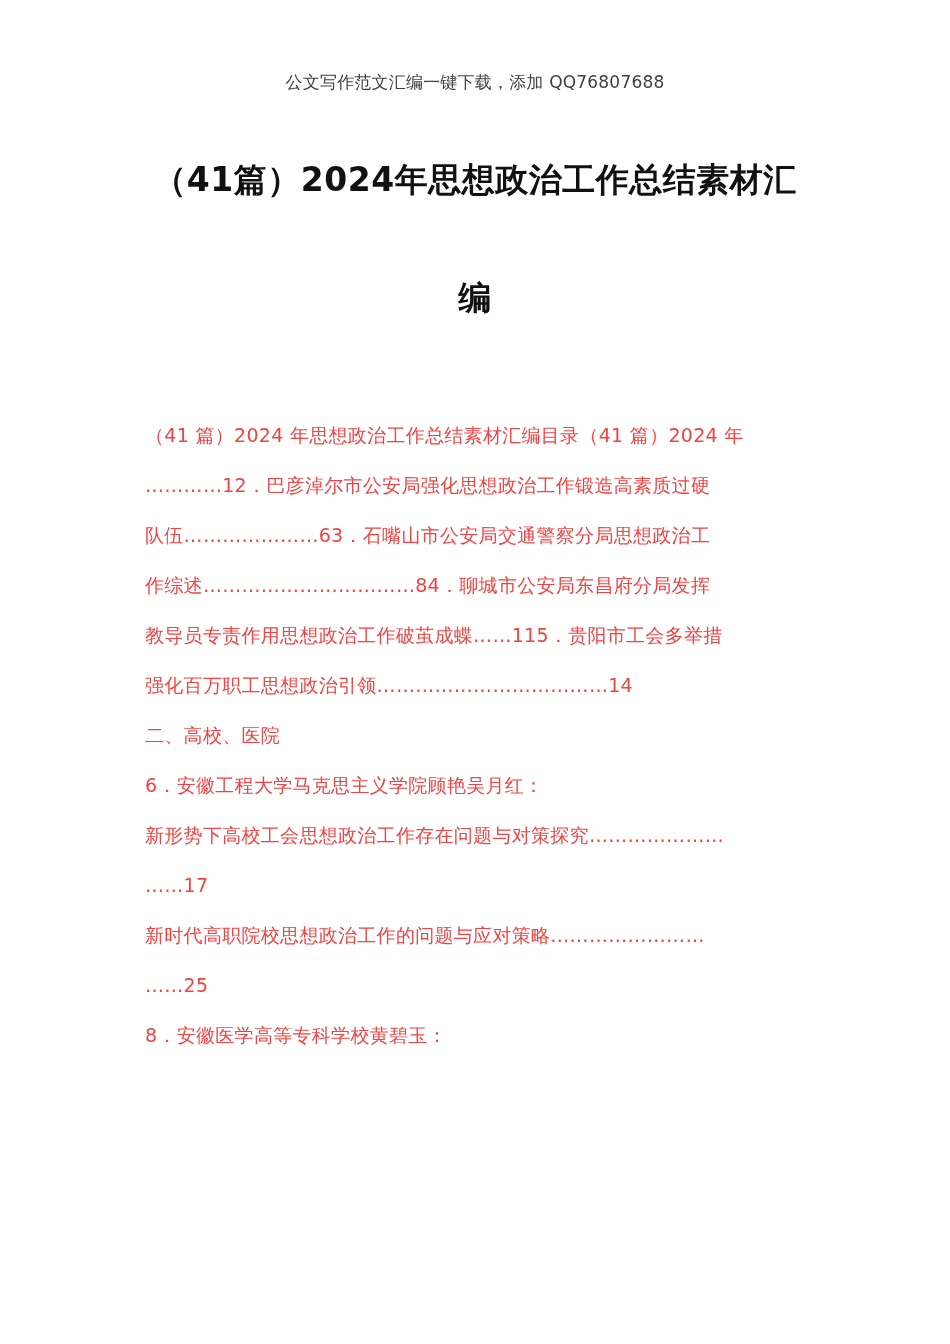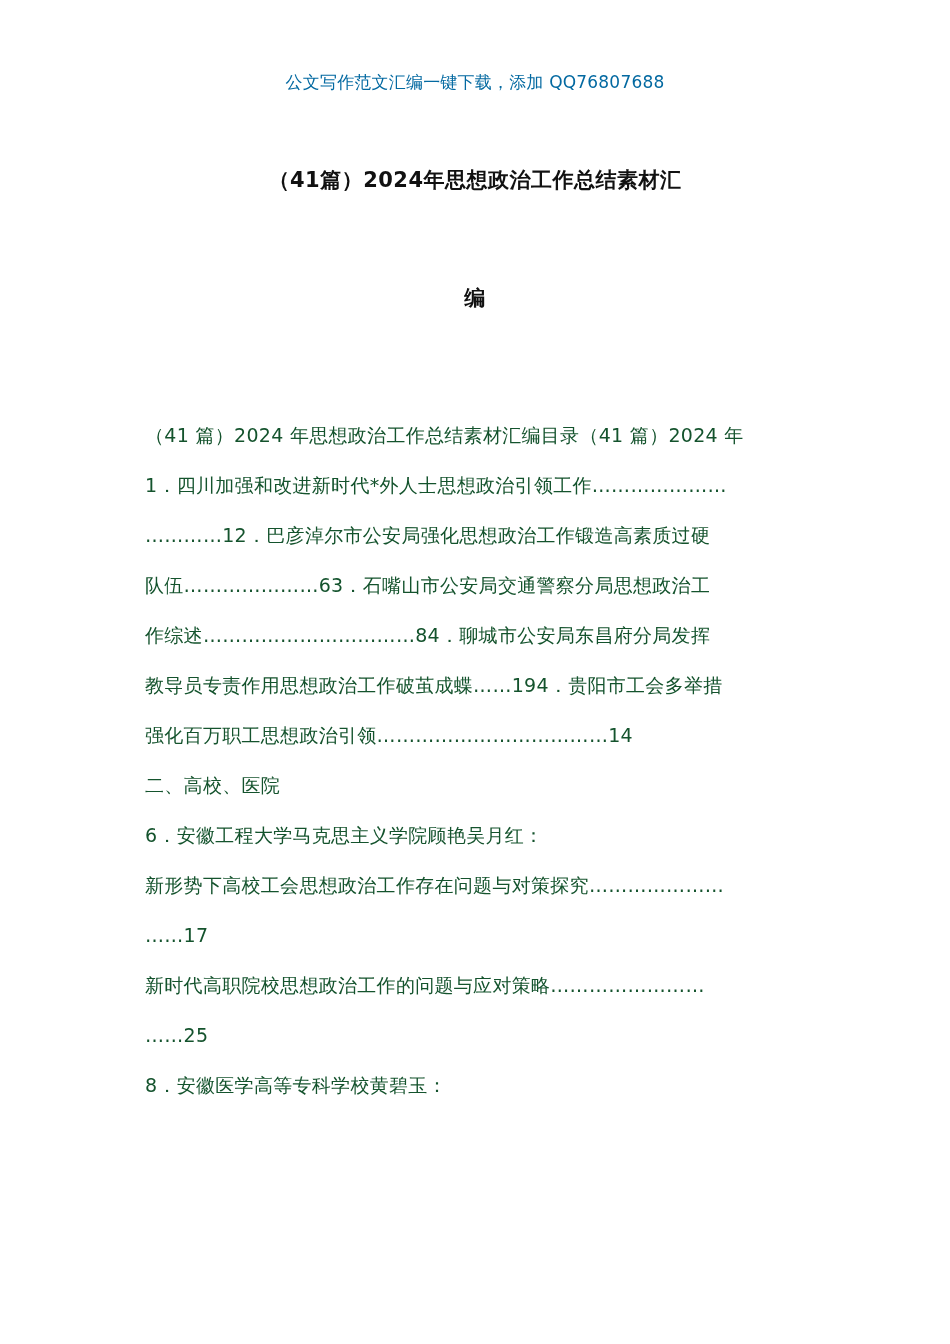--- a/index.html
+++ b/index.html
@@ -16,67 +16,66 @@
       color: #111111;
     }
     .watermark {
       position: absolute;
       top: 68px;
       left: 0;
       width: 950px;
       text-align: center;
       font-size: 17px;
       line-height: 28px;
-      color: #0369a1;
+      color: #404040;
       letter-spacing: 0.2px;
     }
     .doc-title {
       position: absolute;
       left: 0;
       width: 950px;
       text-align: center;
-      font-size: 21px;
+      font-size: 33px;
       font-weight: bold;
       color: #111111;
       letter-spacing: 0.5px;
     }
     .doc-title.line1 { top: 156px; line-height: 48px; }
     .doc-title.line2 { top: 274px; line-height: 48px; }
     .toc {
       position: absolute;
       top: 410px;
       left: 145px;
       width: 665px;
     }
     .toc-line {
       font-size: 19px;
       line-height: 50px;
       height: 50px;
       white-space: nowrap;
       overflow: hidden;
-      color: #14532d;
+      color: #ef4444;
       letter-spacing: 0.3px;
     }
     .toc-line.section { }
   </style>
 </head>
 <body>
 
 <div class="watermark">公文写作范文汇编一键下载，添加 QQ76807688</div>
 
 <div class="doc-title line1">（41篇）2024年思想政治工作总结素材汇</div>
 <div class="doc-title line2">编</div>
 
 <div class="toc">
   <div class="toc-line">（41 篇）2024 年思想政治工作总结素材汇编目录（41 篇）2024 年</div>
-  <div class="toc-line">1．四川加强和改进新时代*外人士思想政治引领工作…………………</div>
   <div class="toc-line">…………12．巴彦淖尔市公安局强化思想政治工作锻造高素质过硬</div>
   <div class="toc-line">队伍…………………63．石嘴山市公安局交通警察分局思想政治工</div>
   <div class="toc-line">作综述……………………………84．聊城市公安局东昌府分局发挥</div>
-  <div class="toc-line">教导员专责作用思想政治工作破茧成蝶……194．贵阳市工会多举措</div>
+  <div class="toc-line">教导员专责作用思想政治工作破茧成蝶……115．贵阳市工会多举措</div>
   <div class="toc-line">强化百万职工思想政治引领………………………………14</div>
   <div class="toc-line section">二、高校、医院</div>
   <div class="toc-line">6．安徽工程大学马克思主义学院顾艳吴月红：</div>
   <div class="toc-line">新形势下高校工会思想政治工作存在问题与对策探究…………………</div>
   <div class="toc-line">……17</div>
   <div class="toc-line">新时代高职院校思想政治工作的问题与应对策略……………………</div>
   <div class="toc-line">……25</div>
   <div class="toc-line">8．安徽医学高等专科学校黄碧玉：</div>
 </div>
 

